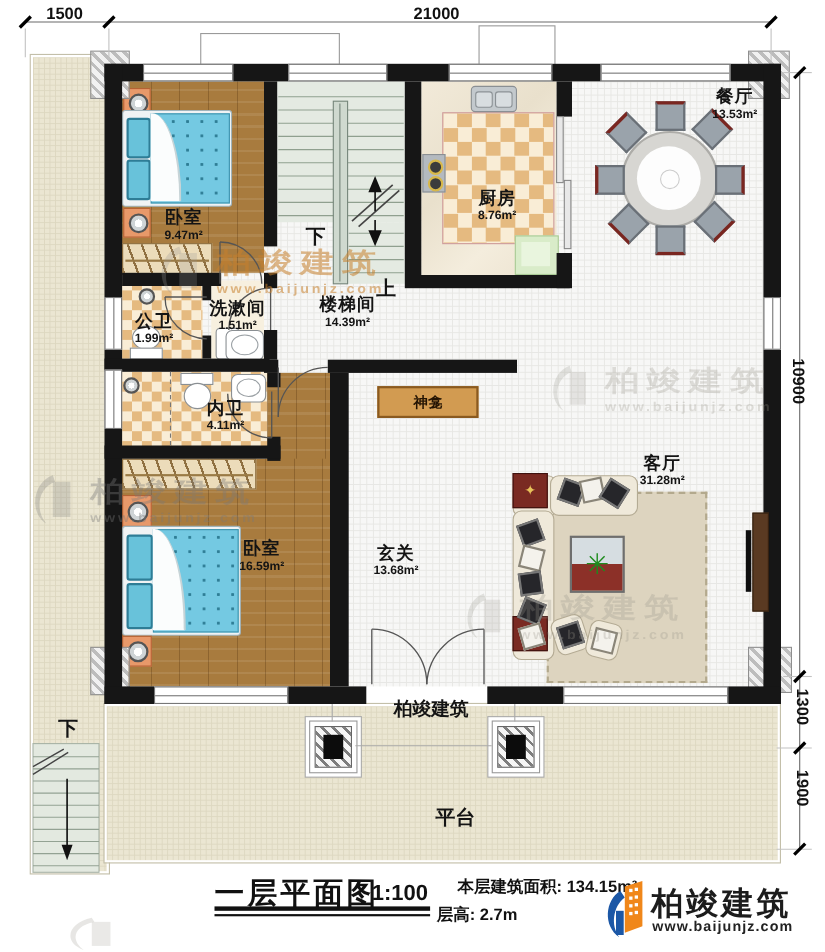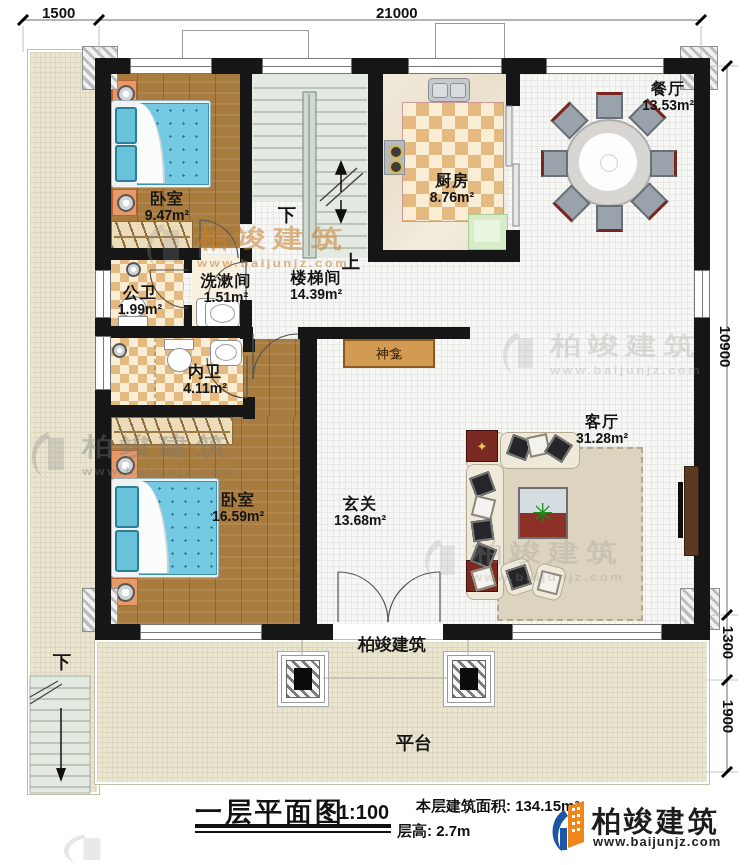--- a/index.html
+++ b/index.html
@@ -43,29 +43,29 @@
   .wardrobe::after{content:"";position:absolute;left:2px;right:2px;top:50%;height:2px;background:#9a7a45;}
   .fixture{position:absolute;background:#fff;border:1.5px solid #8a8f93;z-index:12;}
   .sofa{position:absolute;background:#efe9da;border:1.5px solid #b4ab94;border-radius:8px;z-index:12;}
   .cushion{position:absolute;width:17px;height:17px;border:2px solid #777;z-index:13;}
   .cushion.dark{background:#26262a;}
   .cushion.light{background:#f4f2ec;border-color:#8a8578;}
   .sidetable{position:absolute;background:#7a2a22;border:1px solid #3f120e;z-index:12;color:#e8c25a;
     display:flex;align-items:center;justify-content:center;font-size:13px;}
   .rug{position:absolute;background:#ddd4bf;border:2px dashed #b3a98d;z-index:11;}
   .shrine{position:absolute;background:#d29b51;border:2px solid #8a5a20;z-index:22;display:flex;
-    align-items:center;justify-content:center;font-weight:normal;font-size:13px;color:#241403;}
+    align-items:center;justify-content:center;font-weight:bold;font-size:13px;color:#241403;margin-top:12px;}
   .col-outer{position:absolute;background:#fff;border:1px solid #999;box-shadow:0 0 0 3px #fff,0 0 0 4px #aaa;z-index:18;}
   .col-hatch{position:absolute;inset:4px;background:repeating-linear-gradient(45deg,#7d7d7d 0 2.5px,#f6f6f6 2.5px 7px);border:1px solid #666;}
   .col-core{position:absolute;left:50%;top:50%;width:18px;height:22px;transform:translate(-50%,-50%);background:#0c0c0c;}
   
   .room-label{position:absolute;text-align:center;color:#141414;font-weight:bold;line-height:1.12;
     white-space:nowrap;transform:translateX(-50%);z-index:40;}
   .room-label .rn{display:block;font-size:16px;letter-spacing:1px;}
-  .room-label .ra{display:block;font-size:14px;}
+  .room-label .ra{display:block;font-size:11px;}
   .anno{position:absolute;color:#141414;font-weight:bold;transform:translateX(-50%);white-space:nowrap;z-index:40;}
   .dim{position:absolute;color:#111;font-weight:bold;font-size:15px;white-space:nowrap;z-index:40;}
   .dim.vert{transform:rotate(90deg);transform-origin:center;}
   
   .wm{position:absolute;display:flex;align-items:center;gap:8px;z-index:60;pointer-events:none;}
   .wm .wm-big{font-size:31px;font-weight:bold;letter-spacing:7px;line-height:1;transform:scaleY(.82);}
   .wm .wm-url{font-size:13px;font-weight:bold;letter-spacing:2.5px;margin-top:1px;transform:scaleY(.9);}
   .wm-logo{opacity:.8;}
   .wm.orange{color:rgba(198,128,44,.55);}
   .wm.gray{color:rgba(120,120,120,.38);}
@@ -351,21 +351,21 @@
       <line x1="302" y1="640" x2="302" y2="656"></line>
         <line x1="468" y1="640" x2="468" y2="656"></line>
       <line x1="323" y1="678" x2="447" y2="678"></line>
     </g>
   </svg>
 
   <div class="room-label" style="left:167px;top:190px;">
     <span class="rn">卧室</span>
       <span class="ra">9.47m²</span>
     </div>
-  <div class="room-label" style="left:226px;top:272px;">
+  <div class="room-label" style="left:216px;top:272px;">
     <span class="rn">洗漱间</span>
       <span class="ra">1.51m²</span>
     </div>
   <div class="room-label" style="left:316px;top:269px;">
     <span class="rn">楼梯间</span>
       <span class="ra">14.39m²</span>
     </div>
   <div class="room-label" style="left:140px;top:284px;">
     <span class="rn">公卫</span>
       <span class="ra">1.99m²</span>

